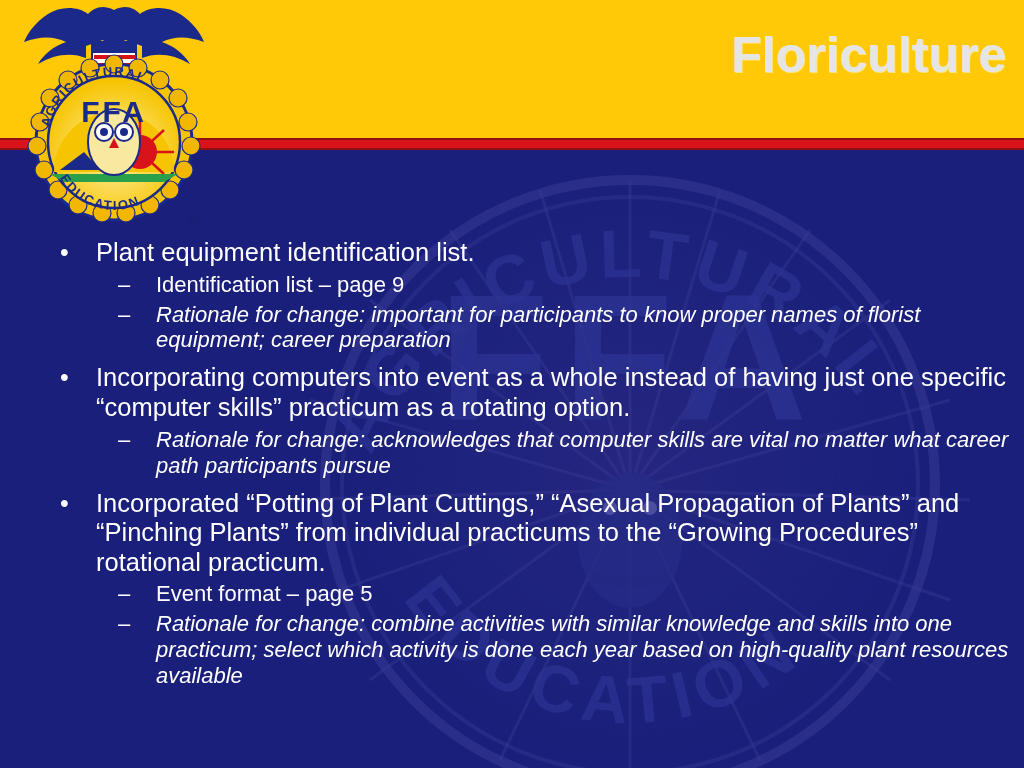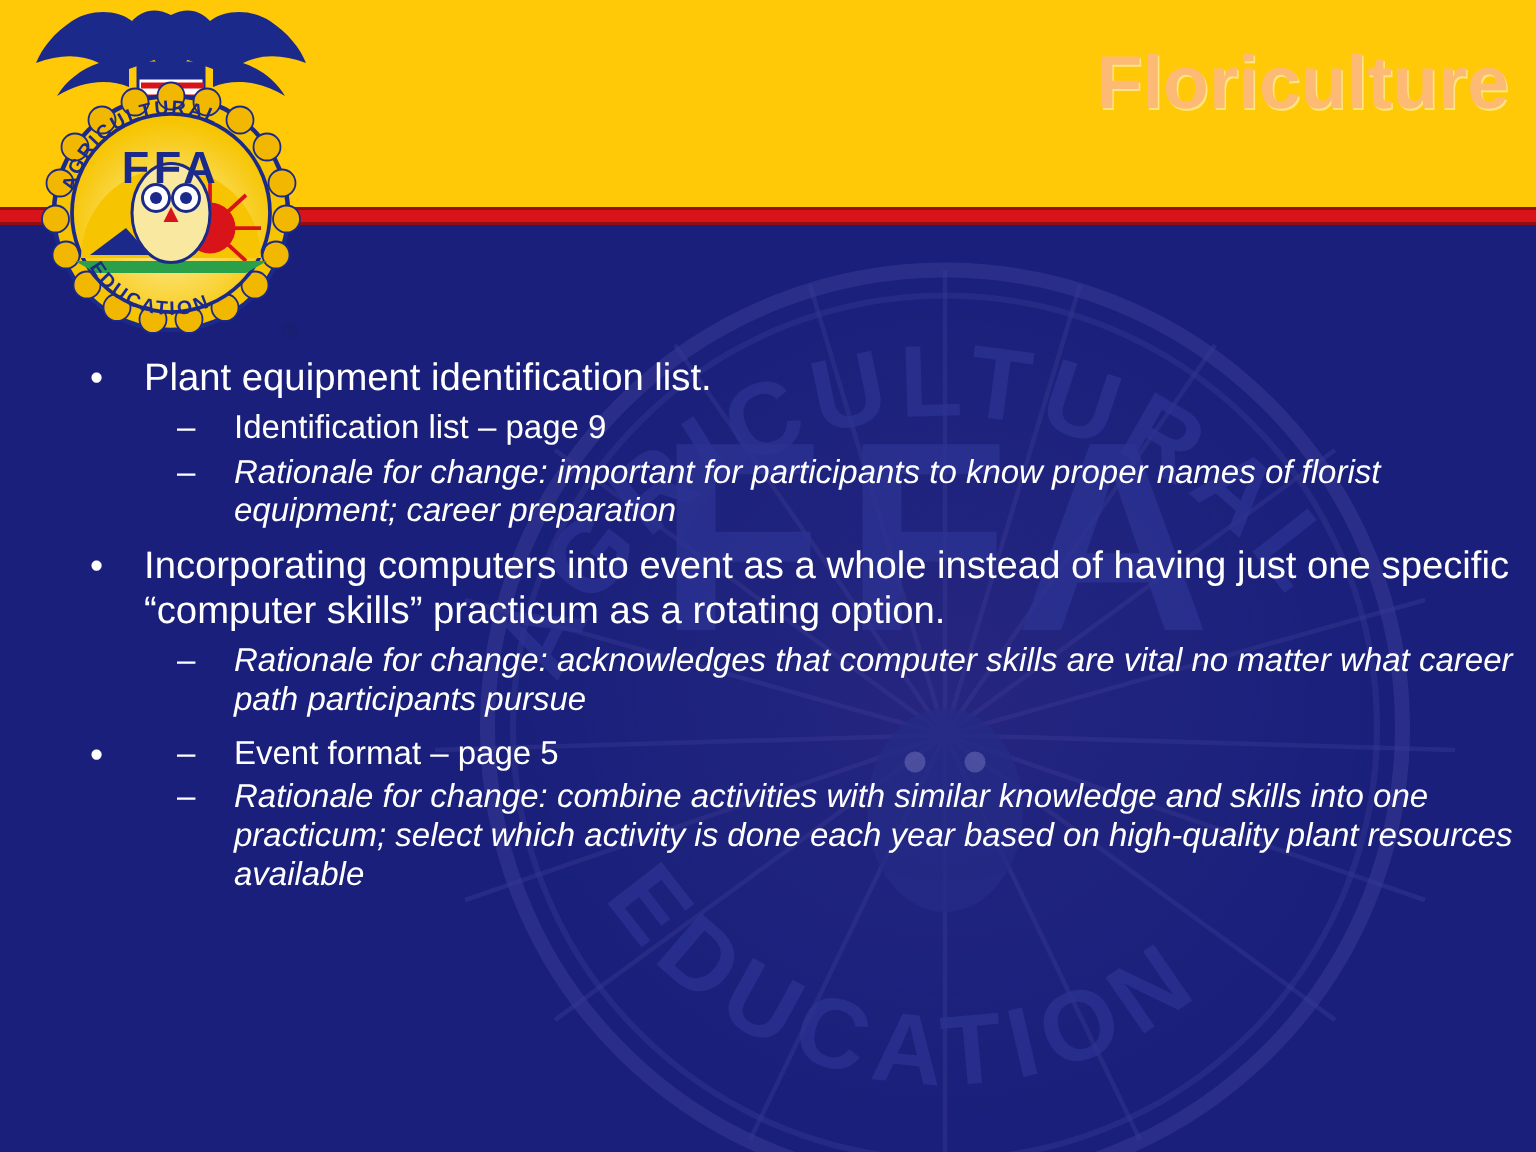--- a/index.html
+++ b/index.html
@@ -33,21 +33,21 @@
     width: 1024px; height: 12px;
     background: #d8141a;
     border-top: 2px solid #8f0f12;
     border-bottom: 2px solid #8f0f12;
   }
   #slide-title {
     position: absolute;
     right: 18px; top: 26px;
     font-size: 50px;
     font-weight: bold;
-    color: #fdba74;
+    color: #e5e5e5;
     letter-spacing: 0px;
     text-shadow: 1px 1px 0 #ffe680;
     text-align: center;
   }
   
   #ffa-emblem {
     position: absolute;
     left: 14px; top: 2px;
     width: 200px; height: 232px;
   }
@@ -270,20 +270,21 @@
       </div>
       <div class="l2">
         <span class="dash">–</span>
         <span class="italic">Rationale for change: acknowledges that computer skills are vital no matter what career path participants pursue</span>
       </div>
     </div>
 
     <div class="l1-group">
       <div class="l1">
         <span class="bullet">•</span>
+        <span>Incorporated “Potting of Plant Cuttings,” “Asexual Propagation of Plants” and “Pinching Plants” from individual practicums to the “Growing Procedures” rotational practicum.</span>
       </div>
       <div class="l2">
         <span class="dash">–</span>
         <span>Event format – page 5</span>
       </div>
       <div class="l2">
         <span class="dash">–</span>
         <span class="italic">Rationale for change: combine activities with similar knowledge and skills into one practicum; select which activity is done each year based on high-quality plant resources available</span>
       </div>
     </div>

